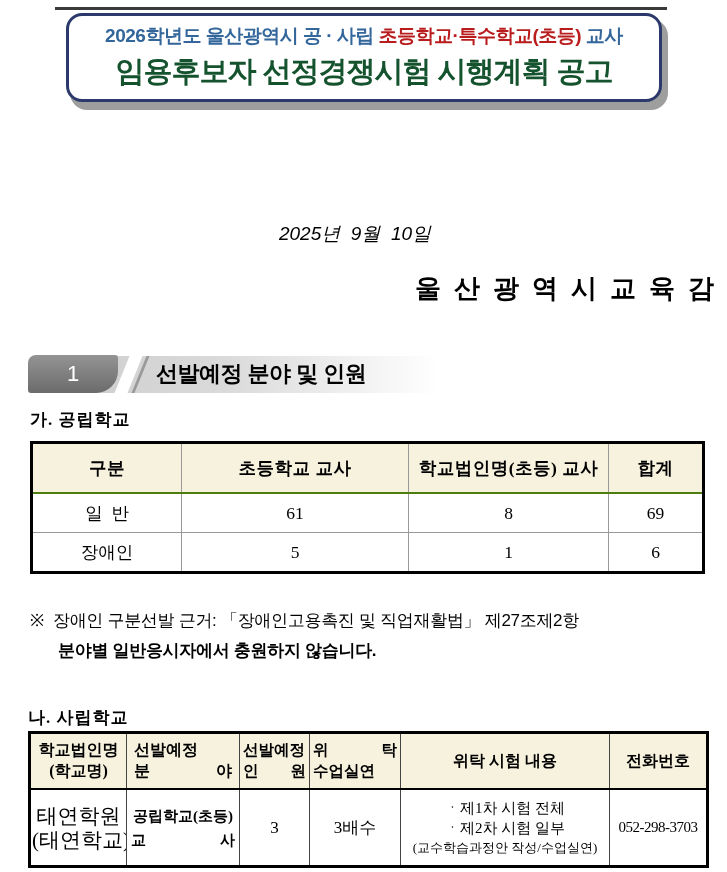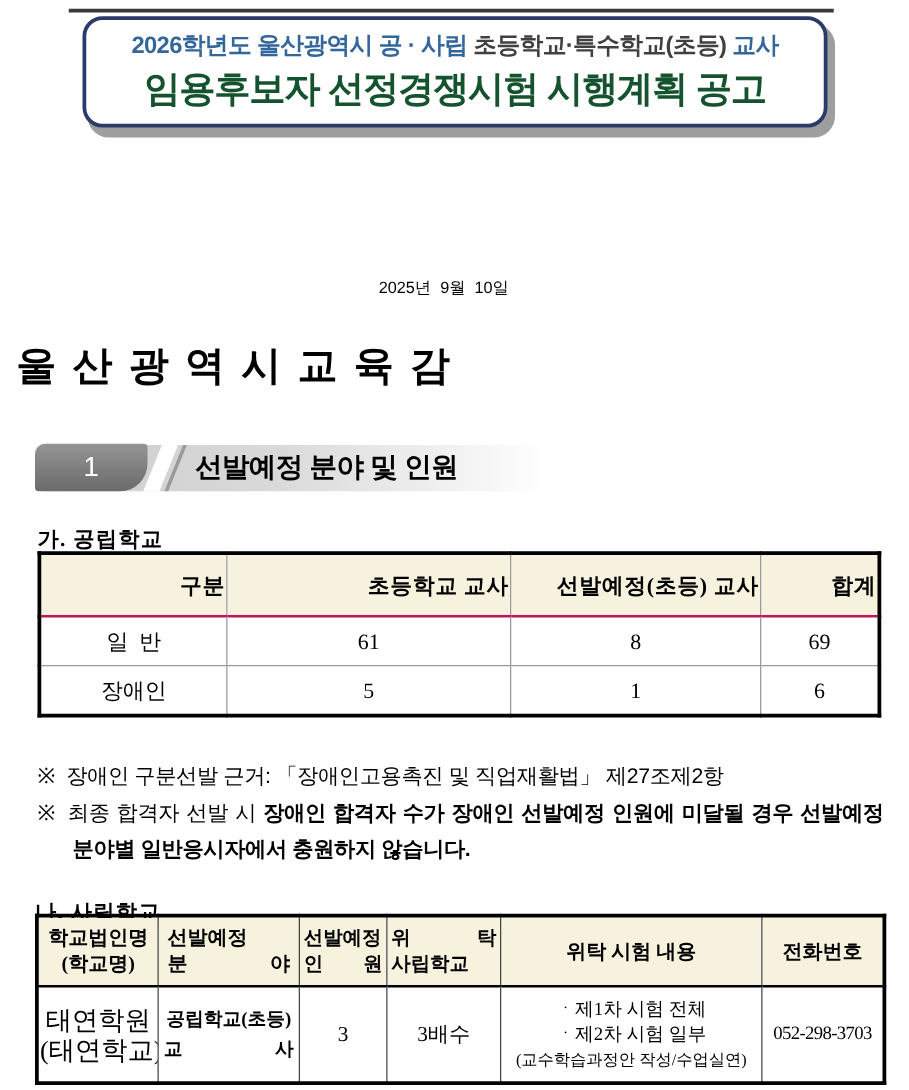--- a/index.html
+++ b/index.html
@@ -12,56 +12,56 @@
 
   
   .title-box {
     position:absolute; left:66px; top:13px; width:590px; height:83px;
     background:#fff; border:3px solid #2B3A6B; border-radius:16px;
     box-shadow:5px 7px 0 1px #9E9E9E;
     display:flex; flex-direction:column; align-items:center; justify-content:center; gap:3px;
     z-index:2;
   }
   .tb-line1 { font-size:19px; font-weight:bold; color:#33669B; letter-spacing:-0.5px; white-space:pre; }
-  .tb-line1 .hl { color:#404040; }
+  .tb-line1 .hl { color:#b91c1c; }
   .tb-line2 { font-size:29px; font-weight:bold; color:#14532d; letter-spacing:-1px; white-space:nowrap; }
 
   
   .intro { position:absolute; left:28px; top:142px; width:674px; font-size:19px; line-height:34px; letter-spacing:-0.5px; }
   .jlast { text-align:justify; text-align-last:justify; }
   .intro-l1 { padding-left:18px; }
 
-  .date-line { position:absolute; left:18px; top:221px; width:674px; text-align:center; font-size:13px; white-space:pre; }
-
-  .signature { position:absolute; left:0; top:271px; width:727px; text-align:left;
-    font-size:32px; font-weight:bold; letter-spacing:13px; text-indent:13px; white-space:nowrap; }
+  .date-line { position:absolute; left:18px; top:221px; width:674px; text-align:center; font-size:19px; white-space:pre;font-style:italic; }
+
+  .signature { position:absolute; left:0; top:271px; width:727px; text-align:right;
+    font-size:26px; font-weight:bold; letter-spacing:13px; text-indent:13px; white-space:nowrap; }
 
   
   .section-head { position:absolute; left:28px; top:355px; width:450px; height:38px; }
   .sec-bar { position:absolute; left:8px; top:1px; width:420px; height:37px;
     background:linear-gradient(90deg,#cccccc 0%,#dadada 45%,#ffffff 96%); }
   .sec-slash-gap  { position:absolute; left:94px; top:1px; width:13px; height:37px; background:#ffffff; transform:skewX(-22deg); }
   .sec-slash-line { position:absolute; left:111px; top:1px; width:3px;  height:37px; background:#9a9a9a; transform:skewX(-22deg); }
   .sec-badge { position:absolute; left:0; top:0; width:90px; height:38px;
     background:linear-gradient(180deg,#949494,#6b6b6b); border-radius:8px 3px 22px 3px;
     color:#fff; font-size:22px; display:flex; align-items:center; justify-content:center; }
   .sec-title { position:absolute; left:128px; top:0; height:38px; line-height:38px;
     font-size:22px; font-weight:bold; letter-spacing:-0.5px; white-space:nowrap; }
 
-  .sub-label { position:absolute; font-family:"Liberation Serif", serif; font-size:17px; font-weight:600; letter-spacing:1px;margin-top:12px; }
+  .sub-label { position:absolute; font-family:"Liberation Serif", serif; font-size:17px; font-weight:600; letter-spacing:1px; }
   .lbl-public  { left:30px; top:408px; }
   .lbl-private { left:28px; top:706px; }
 
   
   table { border-collapse:collapse; font-family:"Liberation Serif", serif; table-layout:fixed; }
   th,td { text-align:center; vertical-align:middle; word-break:keep-all; overflow:hidden; }
 
   .t1 { position:absolute; left:30px; top:441px; width:672px; border:3px solid #000; }
   .t1 th, .t1 td { border:1px solid #999; }
-  .t1 thead th { background:#F7F2DE; height:46px; font-size:17.5px; font-weight:600; letter-spacing:0.5px; border-bottom:2px solid #be185d;text-align:right; }
+  .t1 thead th { background:#F7F2DE; height:46px; font-size:17.5px; font-weight:600; letter-spacing:0.5px; border-bottom:2px solid #4d7c0f; }
   .t1 td { height:36px; font-size:17.5px;margin-top:16px; }
   .t1 .cat { white-space:pre; }
   .t1 .total td { background:#EAEFE3; font-weight:bold; height:31px; }
 
   .notes { position:absolute; left:30px; top:606px; width:677px; font-size:17px; line-height:29.5px; letter-spacing:-0.3px; }
   .note-marker { margin-right:9px; }
   .note-cont { padding-left:28px; }
   .b { font-weight:bold; }
 
   .t2 { position:absolute; left:28px; top:731px; width:678px; border:3px solid #000; }
@@ -108,21 +108,21 @@
     <colgroup>
         <col style="width:150px">
         <col style="width:227px">
         <col style="width:200px">
         <col style="width:95px">
       </colgroup>
     <thead>
       <tr>
         <th>구분</th>
         <th>초등학교 교사</th>
-        <th>선발예정(초등) 교사</th>
+        <th>학교법인명(초등) 교사</th>
         <th>합계</th>
       </tr>
     </thead>
     <tbody>
       <tr>
         <td class="cat">일  반</td>
         <td>61</td>
         <td>8</td>
         <td>69</td>
       </tr>
@@ -130,21 +130,20 @@
         <td class="cat">장애인</td>
         <td>5</td>
         <td>1</td>
         <td>6</td>
       </tr>
     </tbody>
   </table>
 
   <div class="notes">
     <div><span class="note-marker">※</span><span>장애인 구분선발 근거: 「장애인고용촉진 및 직업재활법」 제27조제2항</span></div>
-    <div class="jlast"><span class="note-marker">※</span><span>최종 합격자 선발 시 </span><span class="b">장애인 합격자 수가 장애인 선발예정 인원에 미달될 경우 선발예정</span></div>
     <div class="note-cont"><span class="b">분야별 일반응시자에서 충원하지 않습니다.</span></div>
   </div>
 
   <div class="sub-label lbl-private">나. 사립학교</div>
 
   <table class="t2">
     <colgroup>
         <col style="width:97px">
         <col style="width:113px">
         <col style="width:70px">
@@ -161,21 +160,21 @@
         <th>
           <div class="jl">선발예정</div>
           <div class="jl">분 야</div>
         </th>
         <th class="tight">
           <div class="jl">선발예정</div>
           <div class="jl">인 원</div>
         </th>
         <th class="tight">
           <div class="jl">위 탁</div>
-          <div class="jl">사립학교</div>
+          <div class="jl">수업실연</div>
         </th>
         <th>위탁 시험 내용</th>
         <th>전화번호</th>
       </tr>
     </thead>
     <tbody>
       <tr>
         <td class="org">
           <div>태연학원</div>
           <div>(태연학교)</div>

